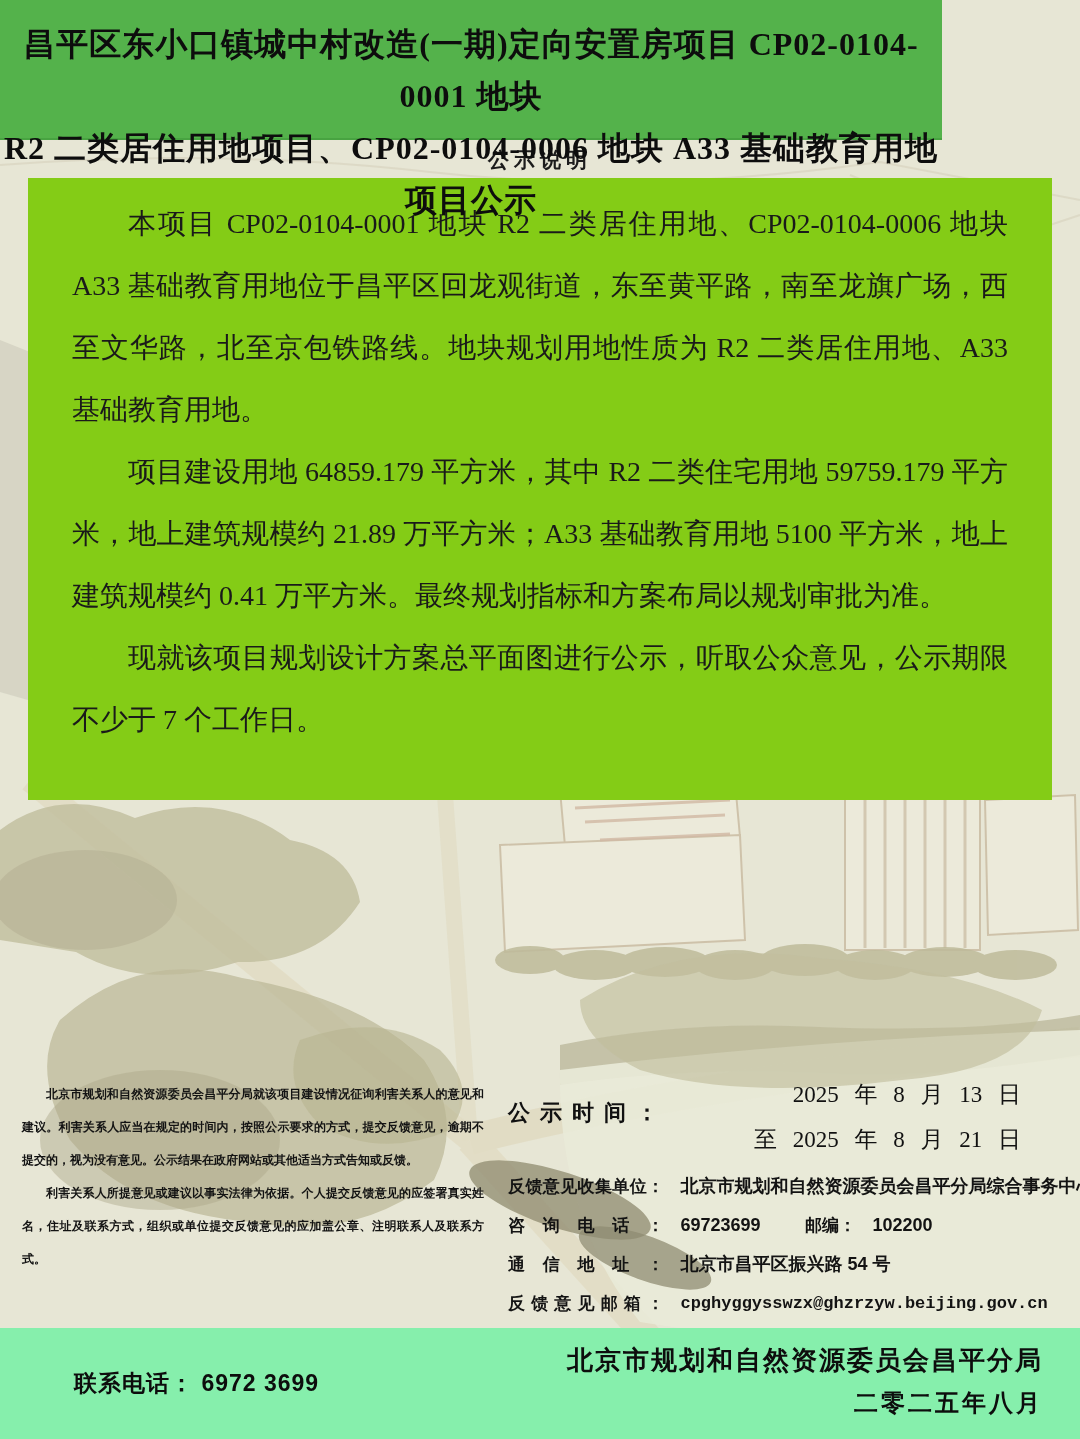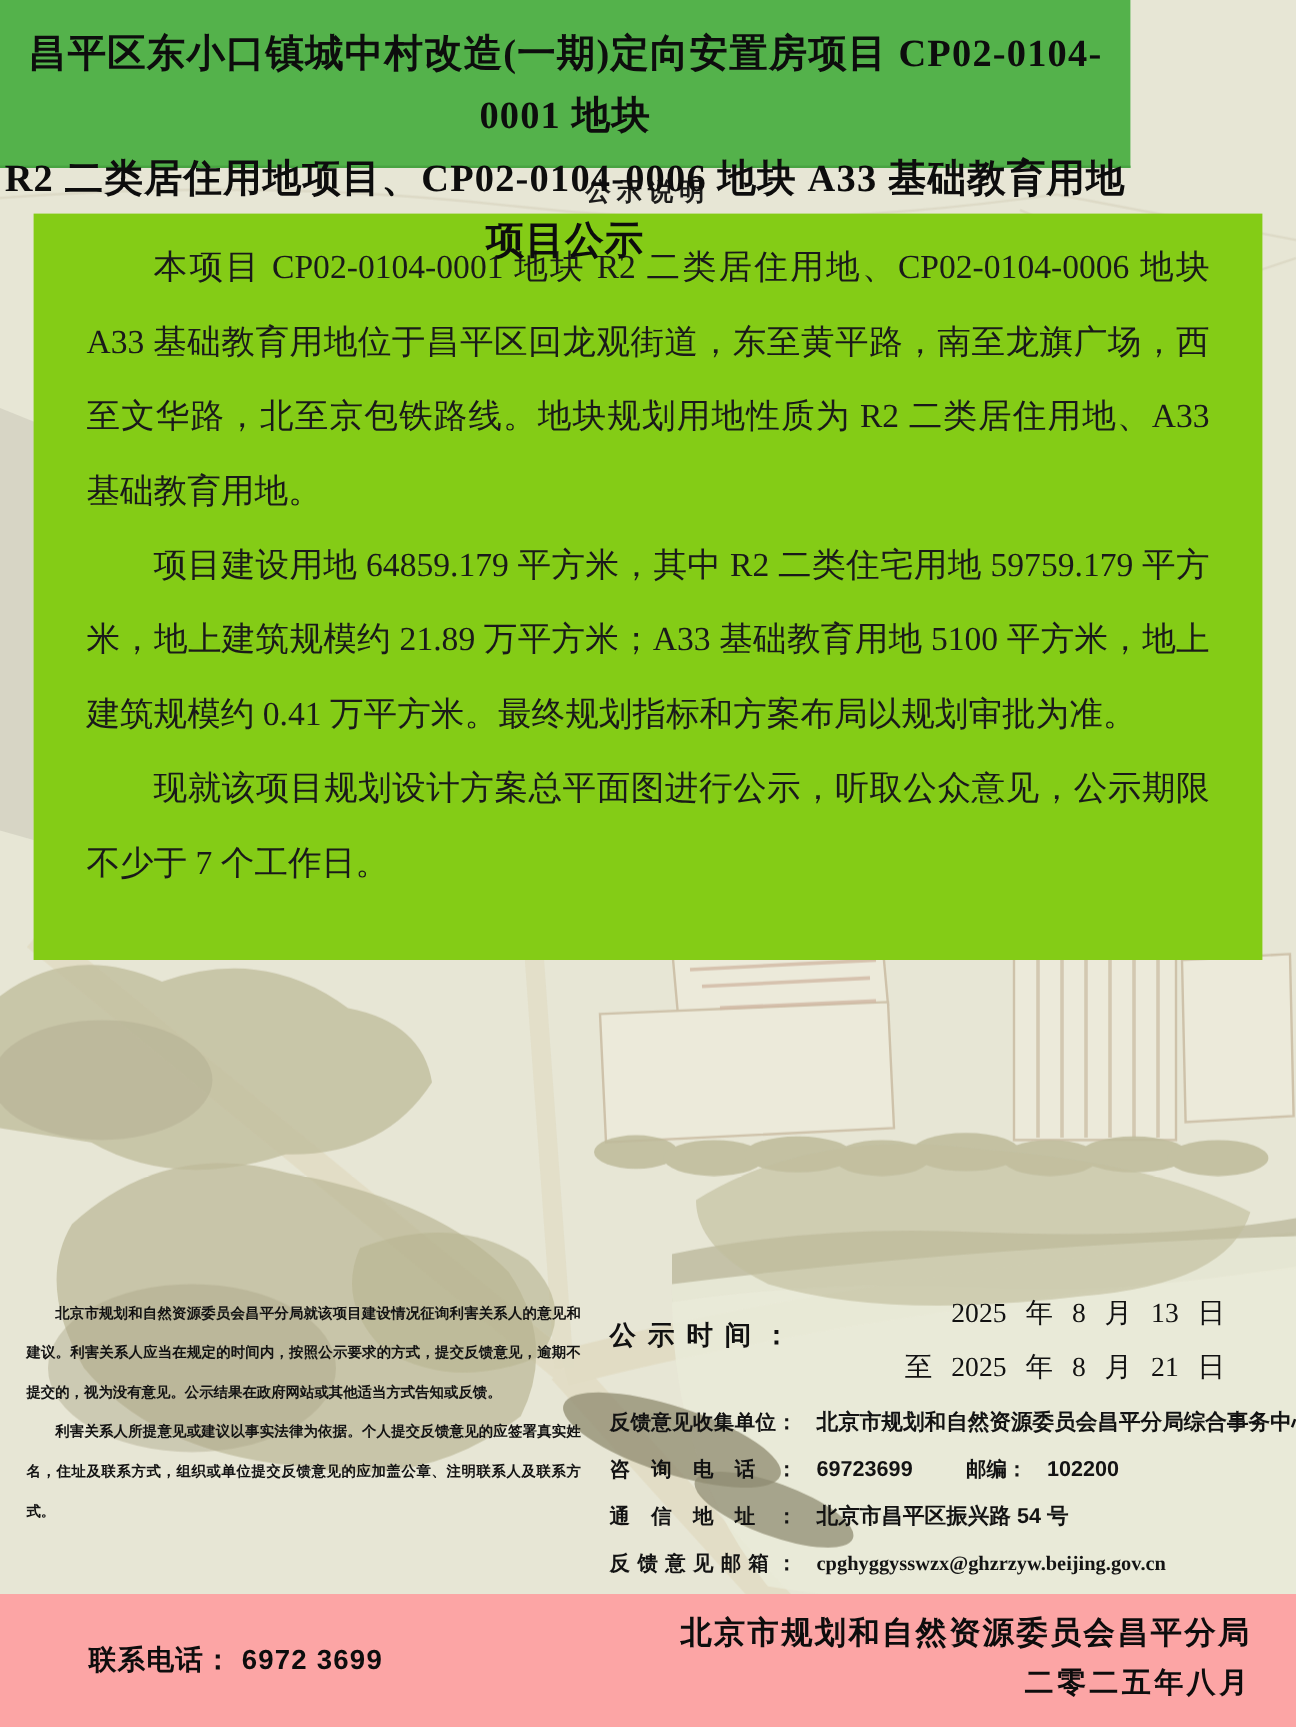--- a/index.html
+++ b/index.html
@@ -64,26 +64,26 @@
     position:absolute;left:508px;top:1166px;width:565px;z-index:1;
     font-family:"Liberation Sans", sans-serif;font-weight:bold;color:#131313;
   }
   .contact .row{height:39px;line-height:39px;white-space:nowrap;}
   .contact .lbl{
     display:inline-block;width:156px;font-size:17px;vertical-align:middle;
     text-align:justify;text-align-last:justify;
   }
   .contact .val{font-size:18px;margin-left:12px;vertical-align:middle;}
   .contact .lbl2{font-size:17px;margin-left:40px;vertical-align:middle;}
-  .contact .email{font-family:Liberation Serif, serif;font-size:17px;text-align:center;}
+  .contact .email{font-family:Liberation Mono, monospace;font-size:17px;text-align:center;}
 
   
   .footer{
     position:absolute;left:0;top:1328px;width:1080px;height:111px;
-    background:#fca5a5;z-index:2;color:#0d0d0d;
+    background:#86efac;z-index:2;color:#0d0d0d;
   }
   .footer-phone{
     position:absolute;left:74px;top:40px;
     font-family:"Liberation Sans", sans-serif;font-weight:bold;font-size:23px;letter-spacing:1px;
   }
   .footer-org{
     position:absolute;left:503px;top:12px;width:540px;text-align:right;
   }
   .footer-org .org-name{font-size:26px;font-weight:600;line-height:42px;letter-spacing:2px;}
   .footer-org .org-date{font-size:24px;font-weight:600;line-height:42px;letter-spacing:3px;}

